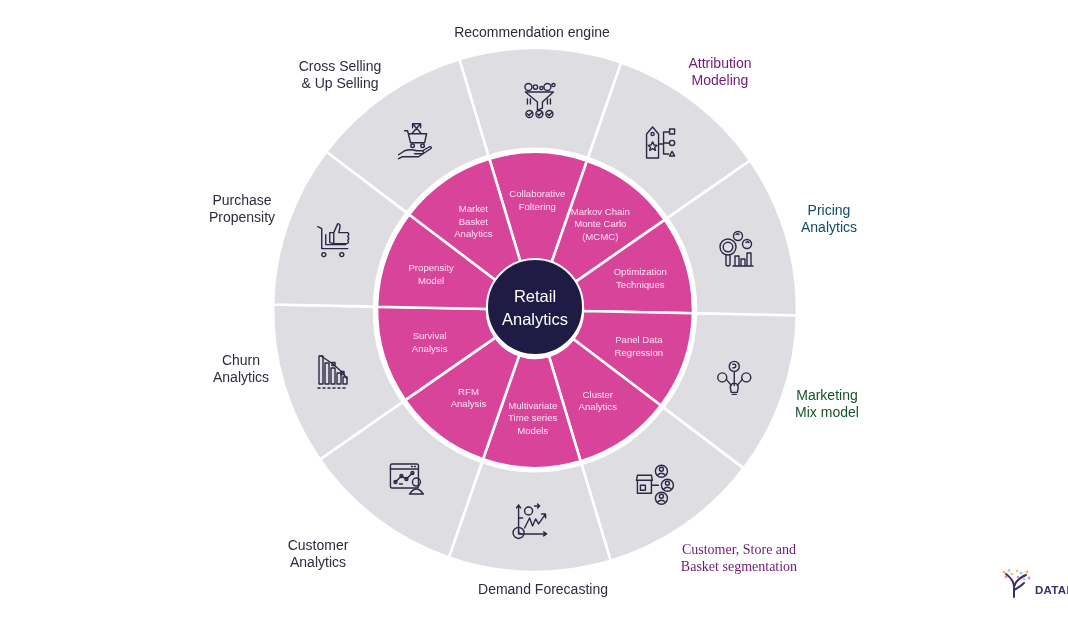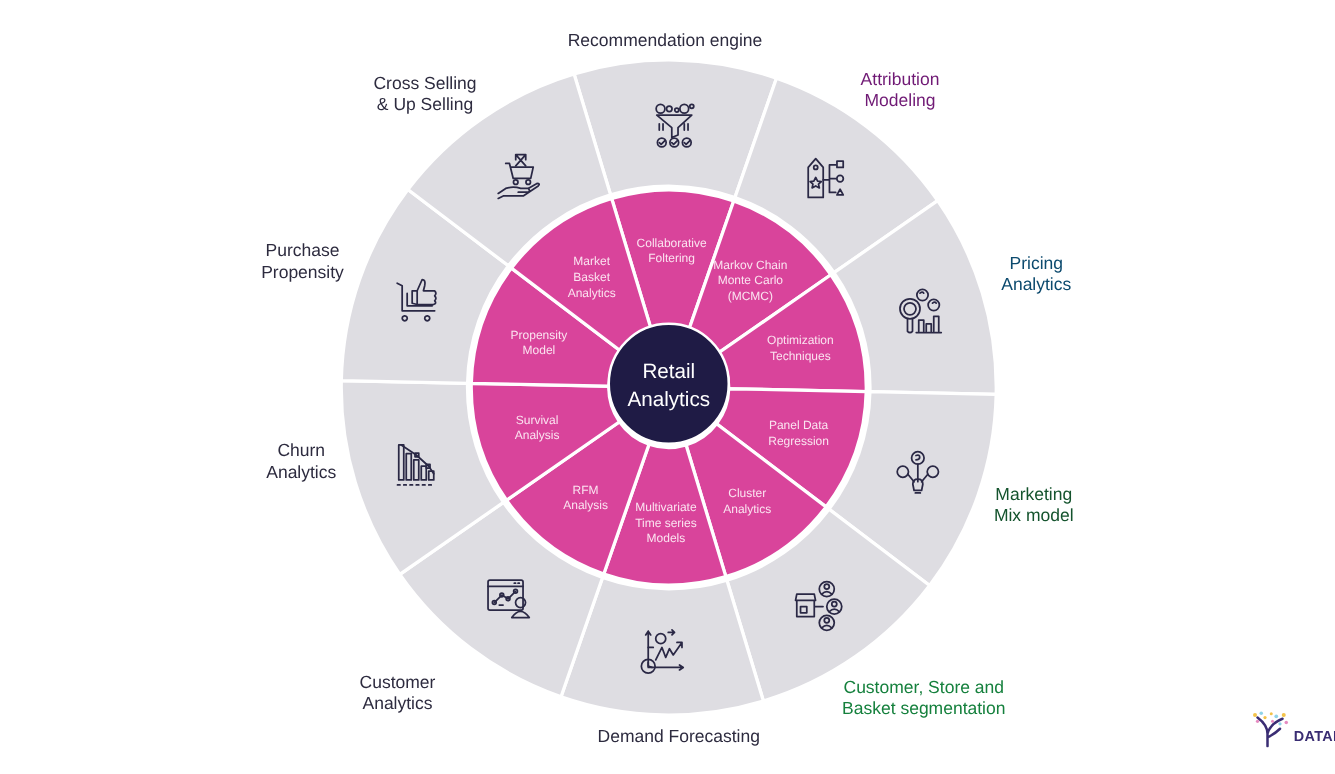--- a/index.html
+++ b/index.html
@@ -179,21 +179,21 @@
       <div>Modeling</div>
     </div>
     <div class="outer-label" style="left: 829px; top: 219px; color: #0c4a6e;">
       <div>Pricing</div>
       <div>Analytics</div>
     </div>
     <div class="outer-label" style="left: 827px; top: 404px; color: #14532d;">
       <div>Marketing</div>
       <div>Mix model</div>
     </div>
-    <div class="outer-label" style="left: 739px; top: 558px; color: #15803d;">
+    <div class="outer-label" style="left: 739px; top: 558px; color: #701a75; font-family: Liberation Serif, serif;">
       <div>Customer, Store and</div>
       <div>Basket segmentation</div>
     </div>
     <div class="outer-label" style="left: 499px; top: 589px; color: rgb(45, 43, 63); margin-left: 44px;">
       <div>Demand Forecasting</div>
     </div>
     <div class="outer-label" style="left: 318px; top: 528px; color: rgb(45, 43, 63); margin-top: 26px;">
       <div>Customer</div>
       <div>Analytics</div>
     </div>

